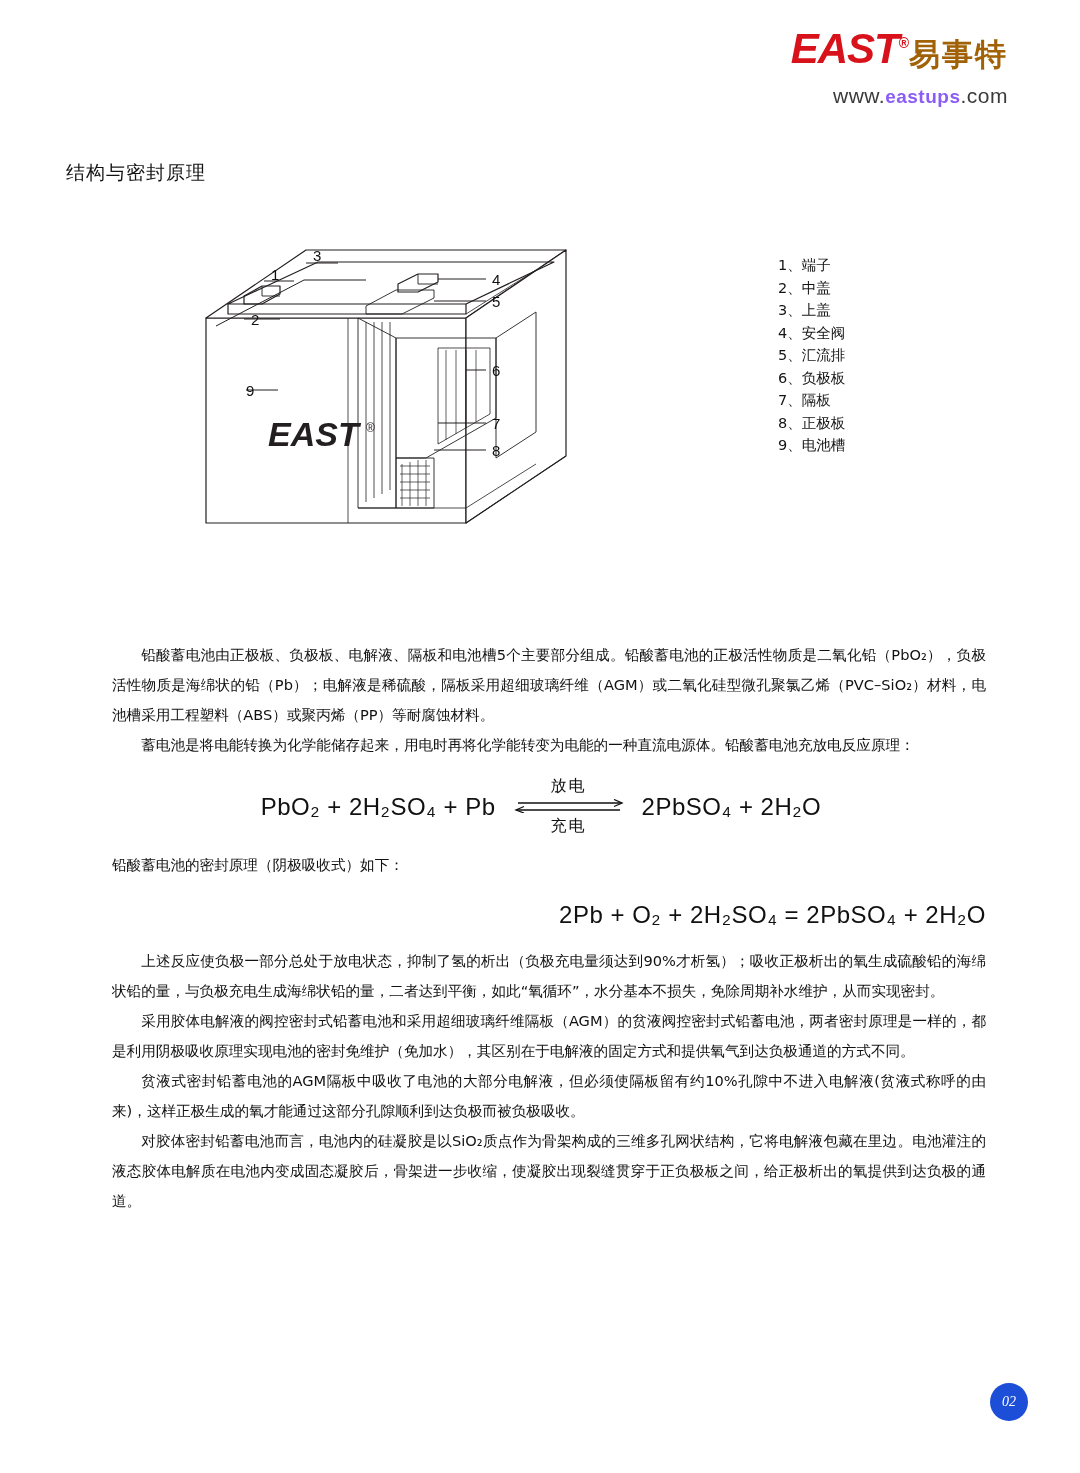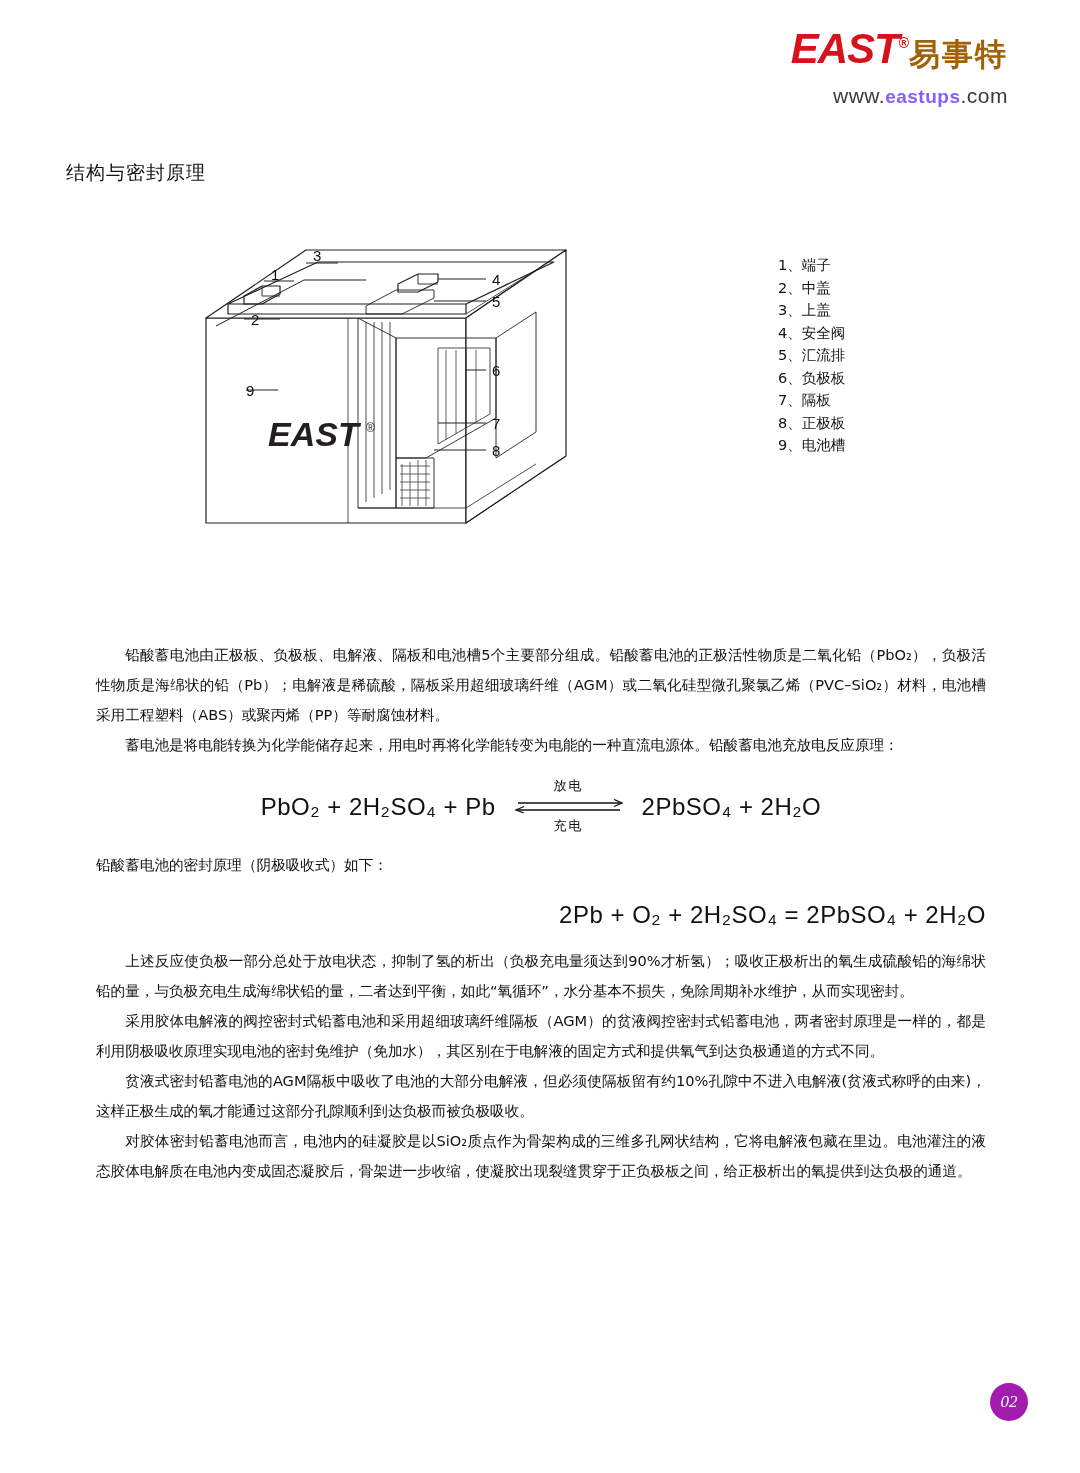--- a/index.html
+++ b/index.html
@@ -112,21 +112,21 @@
     left: 96px;
     top: 640px;
     width: 890px;
     font-family: "DejaVu Sans", sans-serif;
     font-size: 14.6px;
     line-height: 30px;
     color: #111;
     text-align: justify;
   }
   .body-text p {
-    margin: 0 0 0 0;
+    margin: 0 0 0 16px;
   }
   .indent { text-indent: 2em; }
 
   
   .equation {
     text-align: center;
     font-family: "Liberation Sans", sans-serif;
     margin: 14px 0 10px 0;
   }
   .eq1 {
@@ -141,46 +141,46 @@
   .arrow-block {
     display: inline-flex;
     flex-direction: column;
     align-items: center;
     margin: 0 8px;
     position: relative;
     top: -1px;
   }
   .arrow-label {
     font-family: "DejaVu Sans", sans-serif;
-    font-size: 13px;
+    font-size: 16px;
     font-weight: normal;
     line-height: 26px;
     letter-spacing: 2px;
   }
   .arrow-svg { display: block; }
   .eq2 {
     font-size: 24px;
     letter-spacing: 0.5px;
     text-align: right;
     margin: 20px 0 16px 0;
   }
 
   
   .page-badge {
     position: absolute;
     right: 52px;
     bottom: 52px;
     width: 38px;
     height: 38px;
     border-radius: 50%;
-    background: #a21caf;
+    background: #1d4ed8;
     color: #fff;
     font-family: "Liberation Serif", serif;
     font-style: italic;
-    font-size: 17px;
+    font-size: 14px;
     display: flex;
     align-items: center;
     justify-content: center;
   }
 </style>
 </head>
 <body>
 
 <div class="header">
   <div class="logo-row">

